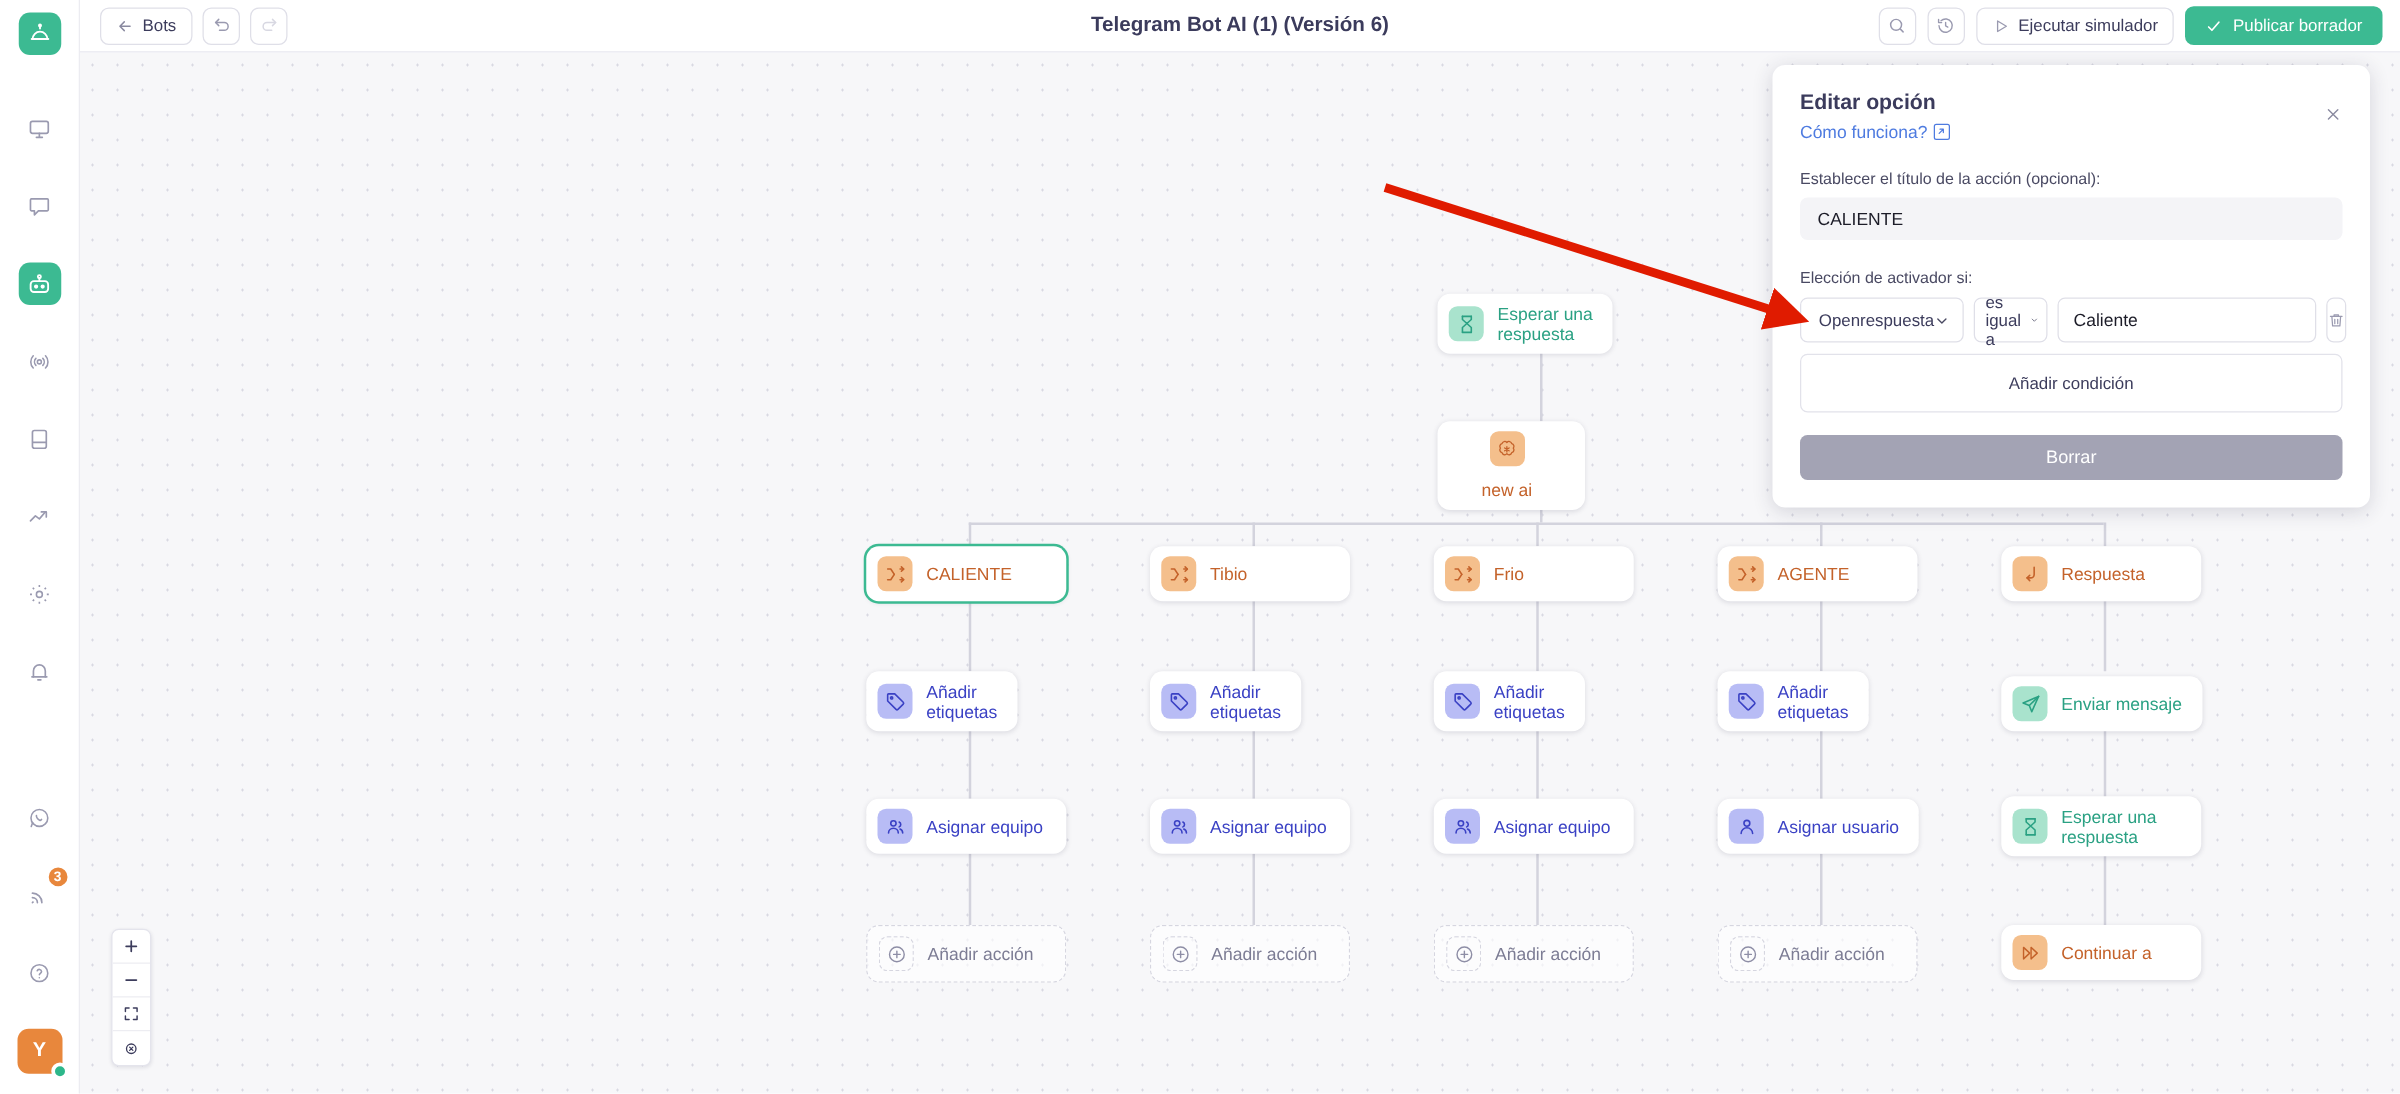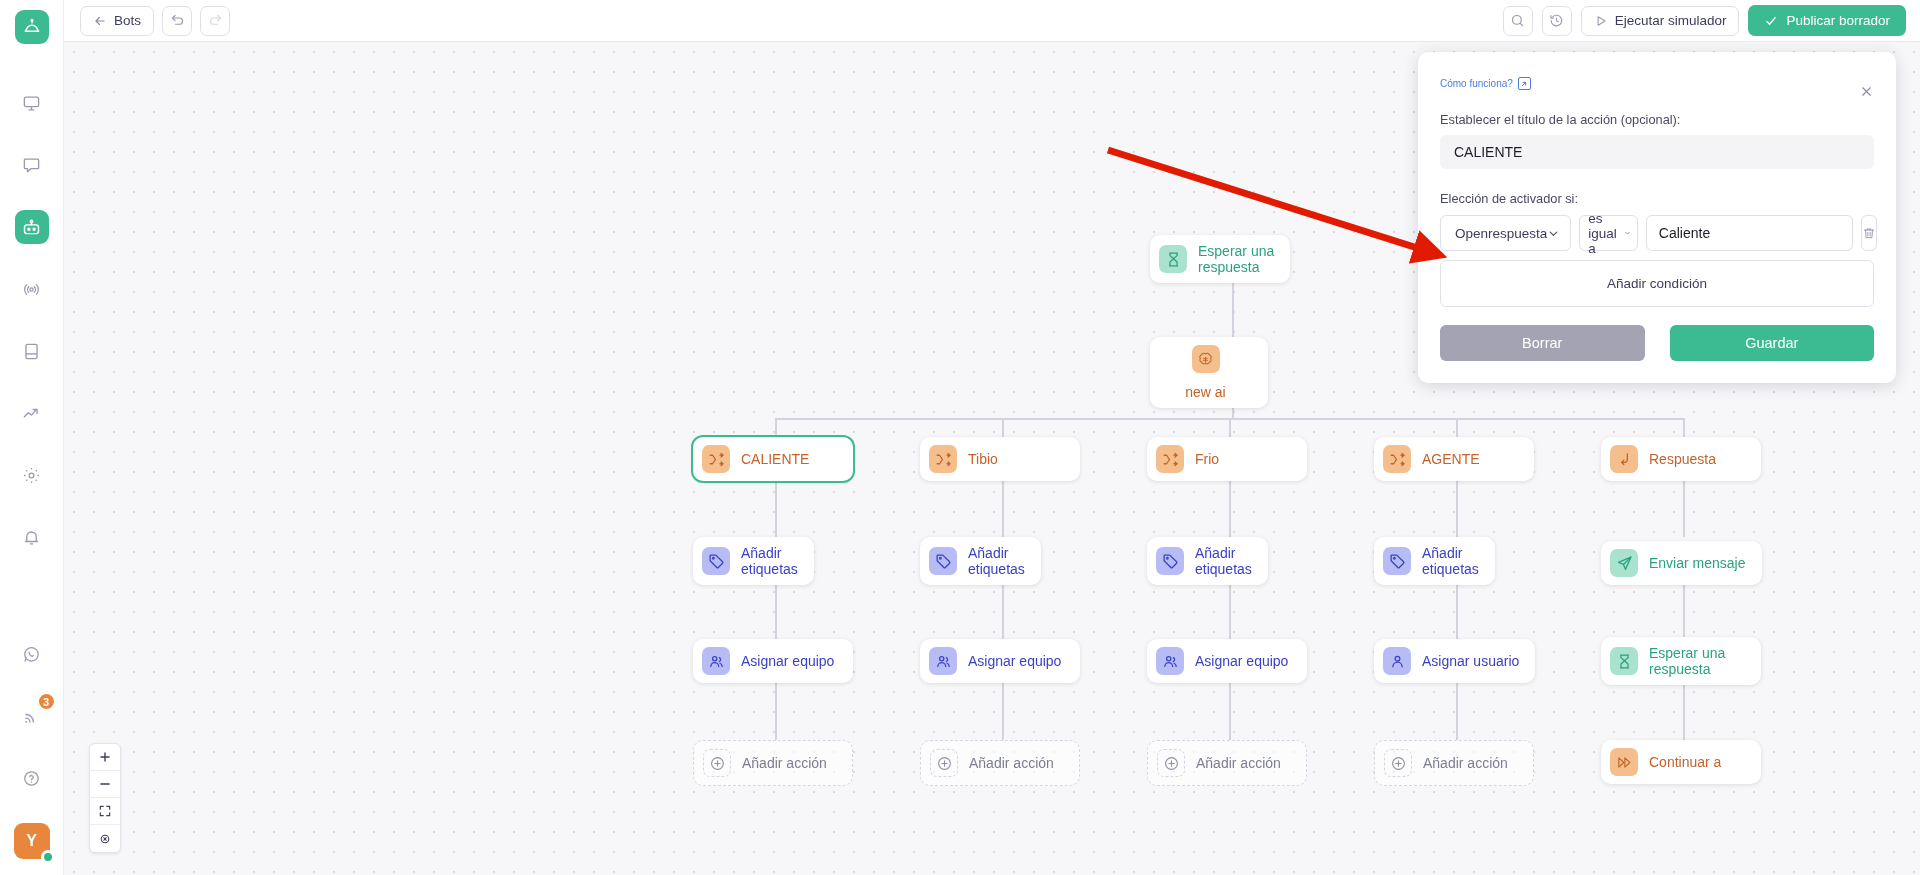--- a/index.html
+++ b/index.html
@@ -133,21 +133,21 @@
   .zoomctl div:last-child { border-bottom: none; }
 
   
   .panel {
     position: absolute; right: 24px; top: 52px; width: 478px;
     background: #fff; border-radius: 10px;
     box-shadow: 0 3px 16px rgba(40,40,70,.16);
     padding: 20px 22px 22px 22px; z-index: 25;
   }
   .panel h2 { font-size: 17px; font-weight: bold; color: #3b3b5c; }
-  .howto { margin-top: 5px; font-size: 10px; color: #4e7be0; display: flex; align-items: center; gap: 5px; cursor: pointer; }
+  .howto { margin-top: 5px; font-size: 14px; color: #4e7be0; display: flex; align-items: center; gap: 5px; cursor: pointer; }
   .howto .sq { width: 13px; height: 13px; border: 1.3px solid #4e7be0; border-radius: 2px; display:flex; align-items:center; justify-content:center; font-size: 9px; }
   .panel-close {
     position: absolute; top: 32px; right: 22px; color: #8a8aa0;
     font-size: 18px; cursor: pointer; line-height: 1;
   }
   .field-label { margin-top: 22px; font-size: 12.8px; color: #4a4a63; }
   .text-input {
     margin-top: 8px; width: 100%; height: 34px; background: #f4f4f7;
     border: none; border-radius: 6px; padding: 0 14px;
     font-size: 14px; color: #1c1c28; font-family: "Liberation Sans", sans-serif;
@@ -303,20 +303,21 @@
           </svg>
       </div>
       <div class="icon-btn disabled">
         <svg width="15" height="15" viewBox="0 0 24 24" fill="none" stroke="currentColor" stroke-width="1.9" stroke-linecap="round" stroke-linejoin="round">
             <path d="M20 8H9a5 5 0 0 0 0 10h6"></path>
             <path d="M16 4l4 4-4 4"></path>
           </svg>
       </div>
     </div>
 
+    <div class="tb-title">Telegram Bot AI (1) (Versión 6)</div>
 
     <div class="tb-right">
       <div class="icon-btn">
         <svg width="15" height="15" viewBox="0 0 24 24" fill="none" stroke="currentColor" stroke-width="1.9" stroke-linecap="round">
             <circle cx="11" cy="11" r="7"></circle>
             <path d="M20 20l-3.5-3.5"></path>
           </svg>
       </div>
       <div class="icon-btn">
         <svg width="15" height="15" viewBox="0 0 24 24" fill="none" stroke="currentColor" stroke-width="1.8" stroke-linecap="round" stroke-linejoin="round">
@@ -611,20 +612,21 @@
   <svg class="arrow-layer" width="1920" height="875" viewBox="0 0 1920 875">
     <defs>
       <marker id="ahead" markerWidth="5" markerHeight="5" refX="2.4" refY="2.5" orient="auto">
         <path d="M0,0 L5,2.5 L0,5 z" fill="#e01b00"></path>
       </marker>
     </defs>
     <line x1="1108" y1="150" x2="1430" y2="252" stroke="#e01b00" stroke-width="7" marker-end="url(#ahead)"></line>
   </svg>
 
   <div class="panel">
+    <h2>Editar opción</h2>
     <div class="howto">
       <span>Cómo funciona?</span>
       <span class="sq">
         <svg width="8" height="8" viewBox="0 0 24 24" fill="none" stroke="#4e7be0" stroke-width="3" stroke-linecap="round" stroke-linejoin="round">
             <path d="M7 17L17 7M9 7h8v8"></path>
           </svg>
       </span>
     </div>
     <div class="panel-close">
       <svg width="15" height="15" viewBox="0 0 24 24" fill="none" stroke="currentColor" stroke-width="1.8" stroke-linecap="round">
@@ -658,17 +660,16 @@
           </svg>
       </div>
     </div>
 
     <div class="add-cond">
       <span>Añadir condición</span>
     </div>
 
     <div class="panel-actions">
       <button class="bt-grey">Borrar</button>
-      <button class="bt-green">Guardar</button>
     </div>
   </div>
 
 </div>
 
 </body></html>

